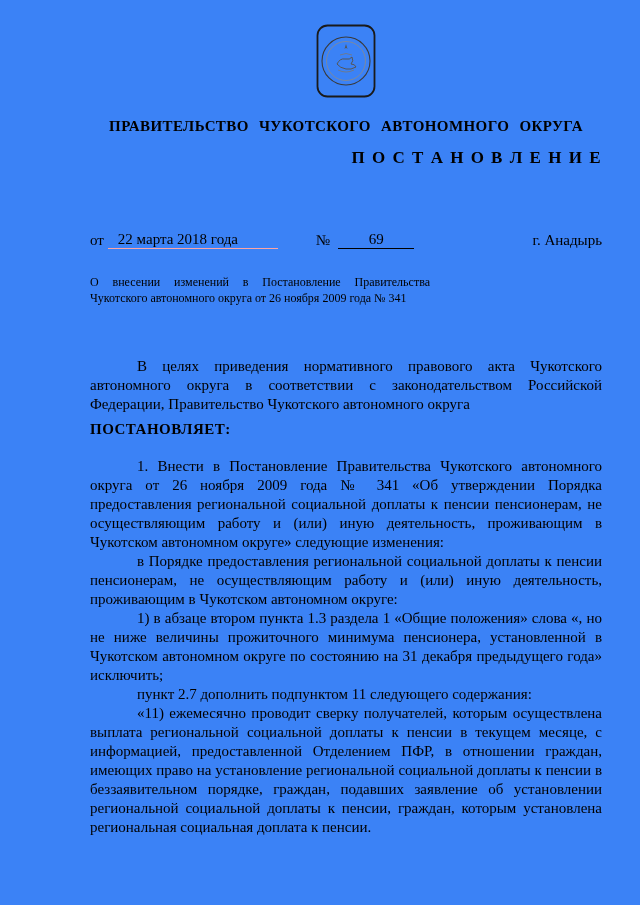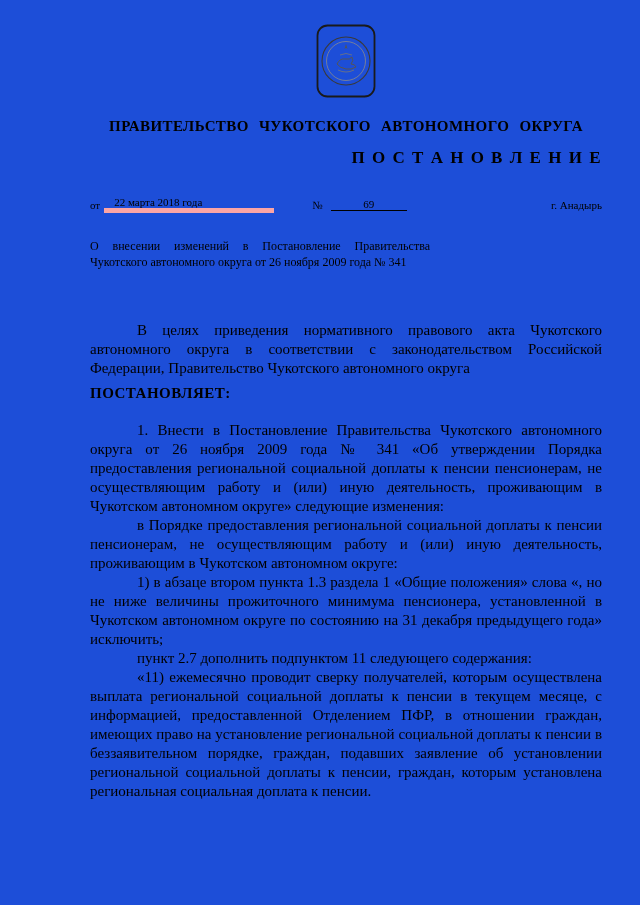--- a/index.html
+++ b/index.html
@@ -1,21 +1,21 @@
 <!DOCTYPE html>
 <html><head>
 <meta charset="utf-8">
 <style>
   * { margin: 0; padding: 0; box-sizing: border-box; }
   html, body { background: #ffffff; }
   body { width: 640px; }
   .page {
     width: 640px;
     height: 905px;
-    background: #1d4ed8;
+    background: #3b82f6;
     color: #000000;
     font-family: "Liberation Serif", "DejaVu Serif", serif;
     padding: 24px 38px 0 90px;
     overflow: hidden;
     position: relative;
   }
   .emblem-box {
     width: 60px;
     height: 74px;
     margin: 0 auto;
@@ -30,39 +30,40 @@
   }
   .doc-type {
     text-align: right;
     font-weight: bold;
     font-size: 17px;
     letter-spacing: 1.5px;
     margin-top: 13px;
   }
   .date-line {
     display: flex;
-    align-items: center;
-    font-size: 11px;
+    align-items: flex-end;
+    font-size: 15px;
     margin-top: 28px;
   }
   .date-fill {
     display: inline-block;
     width: 170px;
-    border-bottom: 5px solid #fca5a5;
+    border-bottom: 1px solid #fca5a5;
     padding-left: 10px;
     margin-left: 4px;
     white-space: nowrap;
   }
   .num-label { margin-left: 38px; }
   .num-fill {
     display: inline-block;
     width: 76px;
     border-bottom: 1px solid #000;
     text-align: center;
     margin-left: 8px;
+    margin-top: 35px;
   }
   .city { margin-left: auto; }
   .subject {
     width: 340px;
     margin-top: 26px;
     font-size: 12px;
     line-height: 1.3;
     text-align: justify;
   }
   .body-text p {

